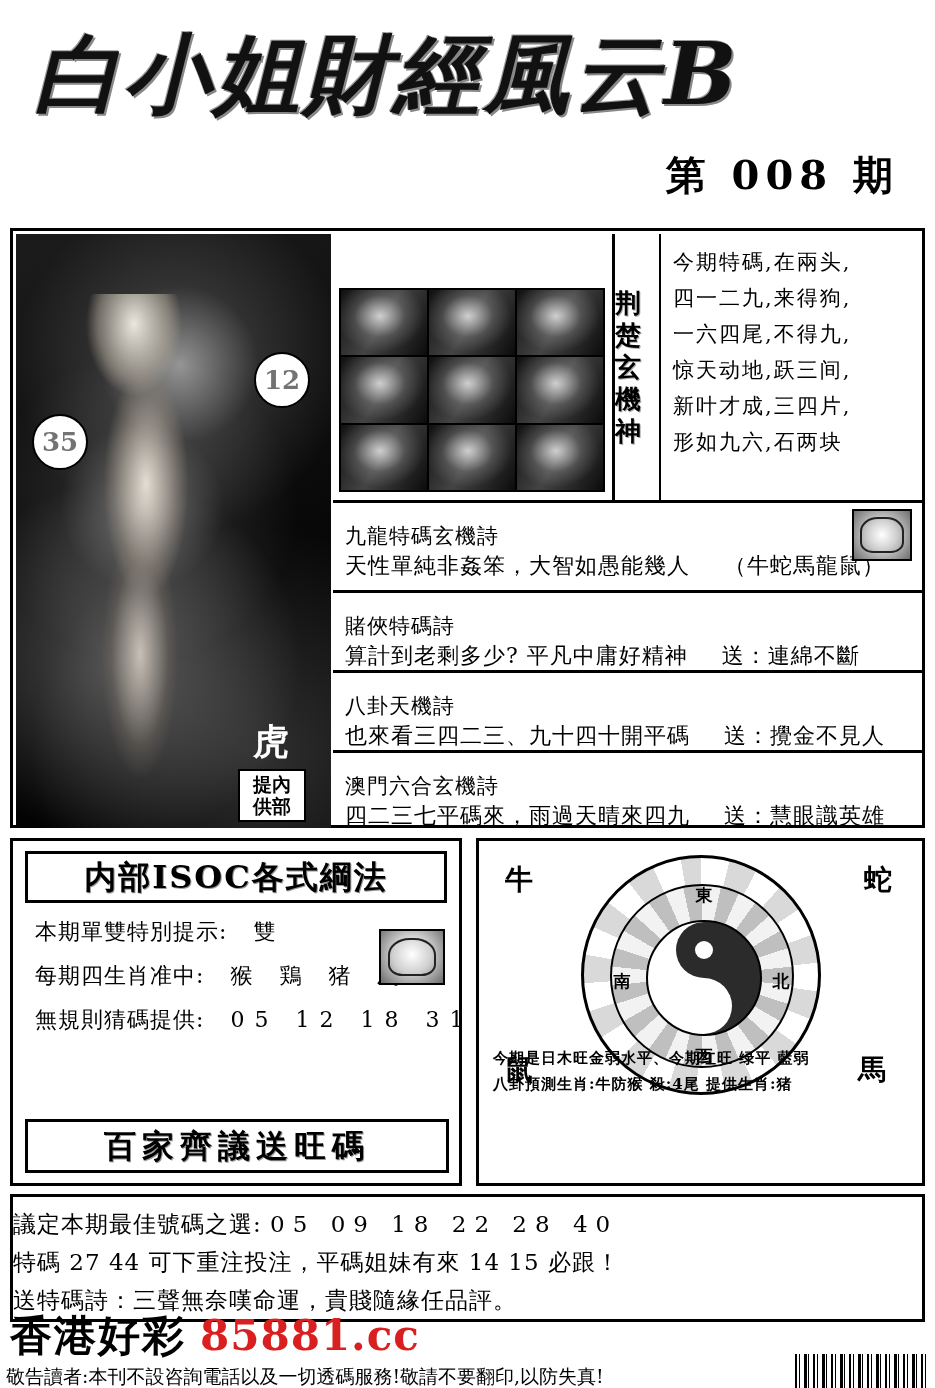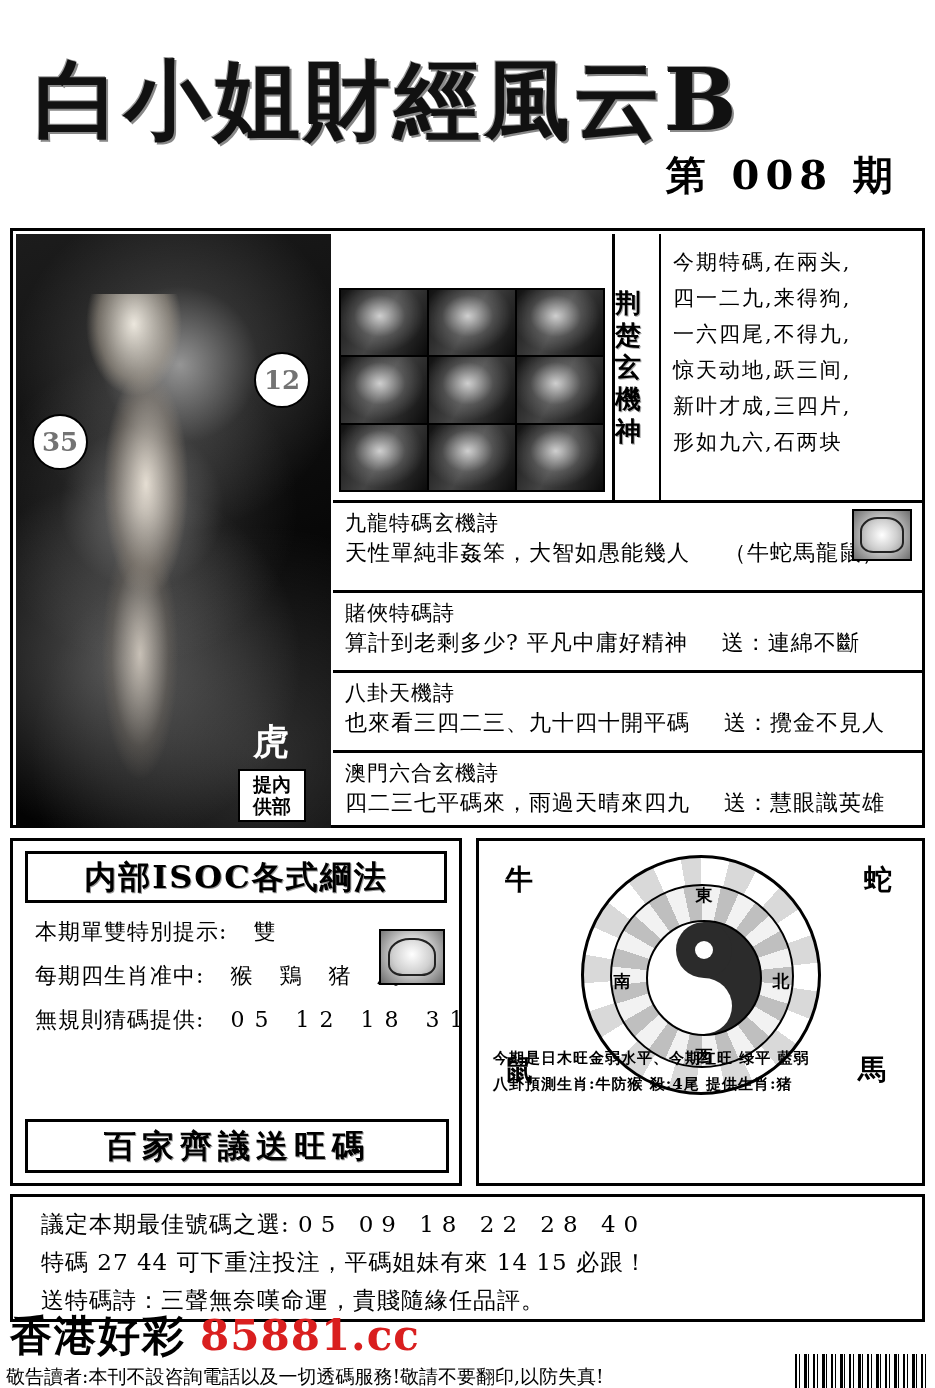--- a/index.html
+++ b/index.html
@@ -25,24 +25,25 @@
   
   .masthead {
     position: absolute;
     left: 0; top: 0;
     width: 935px;
     height: 222px;
   }
   .masthead-title {
     position: absolute;
     left: 34px;
-    top: 52px;
+    top: 26px;
     width: 870px;
     font-family: "DejaVu Serif", "Liberation Serif", serif;
     font-weight: bold;
+    font-style: italic;
     font-size: 86px;
     line-height: 96px;
     letter-spacing: 4px;
     white-space: nowrap;
     color: #111;
     text-shadow: 2px 2px 0 #888, -1px -1px 0 #999;
   }
   .masthead-issue {
     position: absolute;
     right: 36px;
@@ -217,21 +218,21 @@
     flex: 1;
     padding: 10px 8px 6px 12px;
     font-family: "DejaVu Serif", "Liberation Serif", serif;
     font-size: 21px;
     line-height: 36px;
     letter-spacing: 2px;
   }
 
   .verse-row {
     border-bottom: 3px solid #000;
-    padding: 6px 10px 8px 12px;
+    padding: 19px 10px 8px 12px;
     position: relative;
     box-sizing: border-box;
   }
   .verse-row:last-child { border-bottom: none; }
   .verse-head {
     font-family: "DejaVu Serif", "Liberation Serif", serif;
     font-size: 21px;
     line-height: 28px;
     letter-spacing: 1px;
   }
@@ -433,21 +434,21 @@
 
   
   .bottomblock {
     position: absolute;
     left: 10px;
     top: 1194px;
     width: 915px;
     height: 128px;
     border: 3px solid #000;
     box-sizing: border-box;
-    padding: 8px 28px;
+    padding: 8px 0;
   }
   .bb-line {
     font-family: "DejaVu Serif", "Liberation Serif", serif;
     font-size: 23px;
     line-height: 38px;
     letter-spacing: 1px;
     white-space: nowrap;
   }
   .sp { letter-spacing: 8px; }
 

